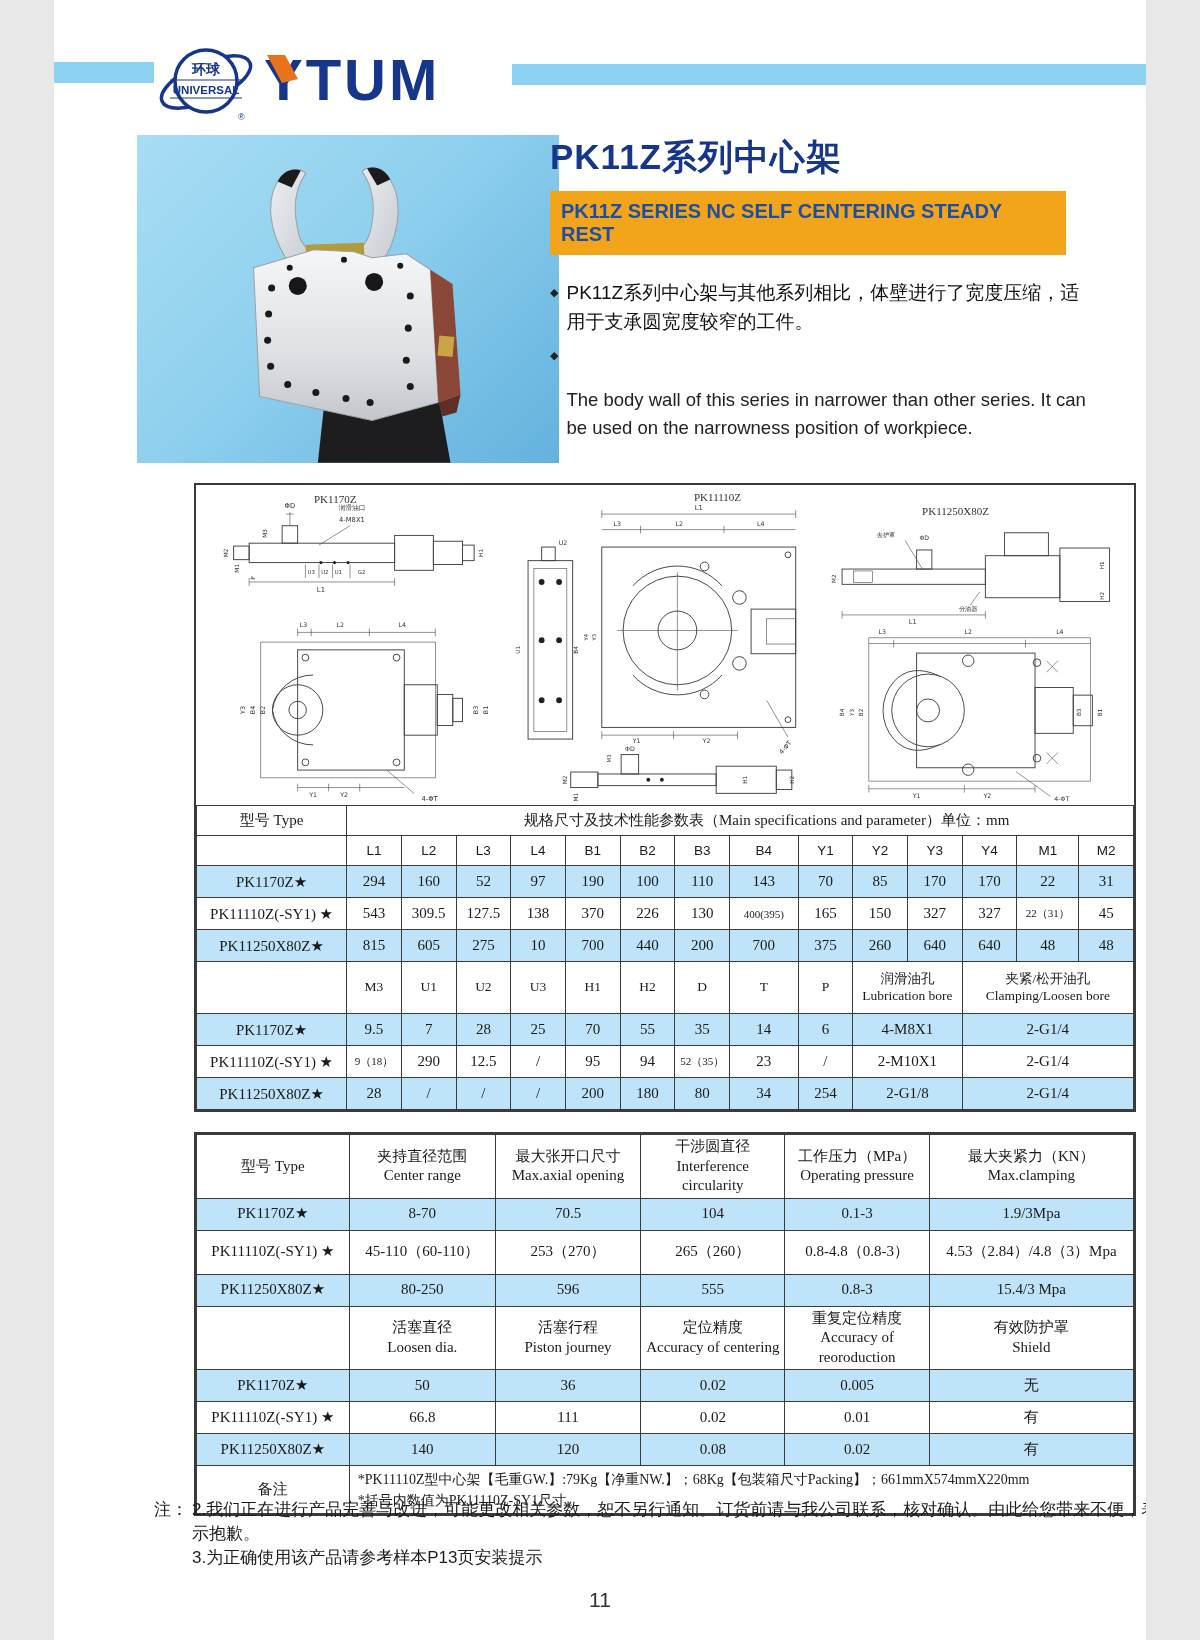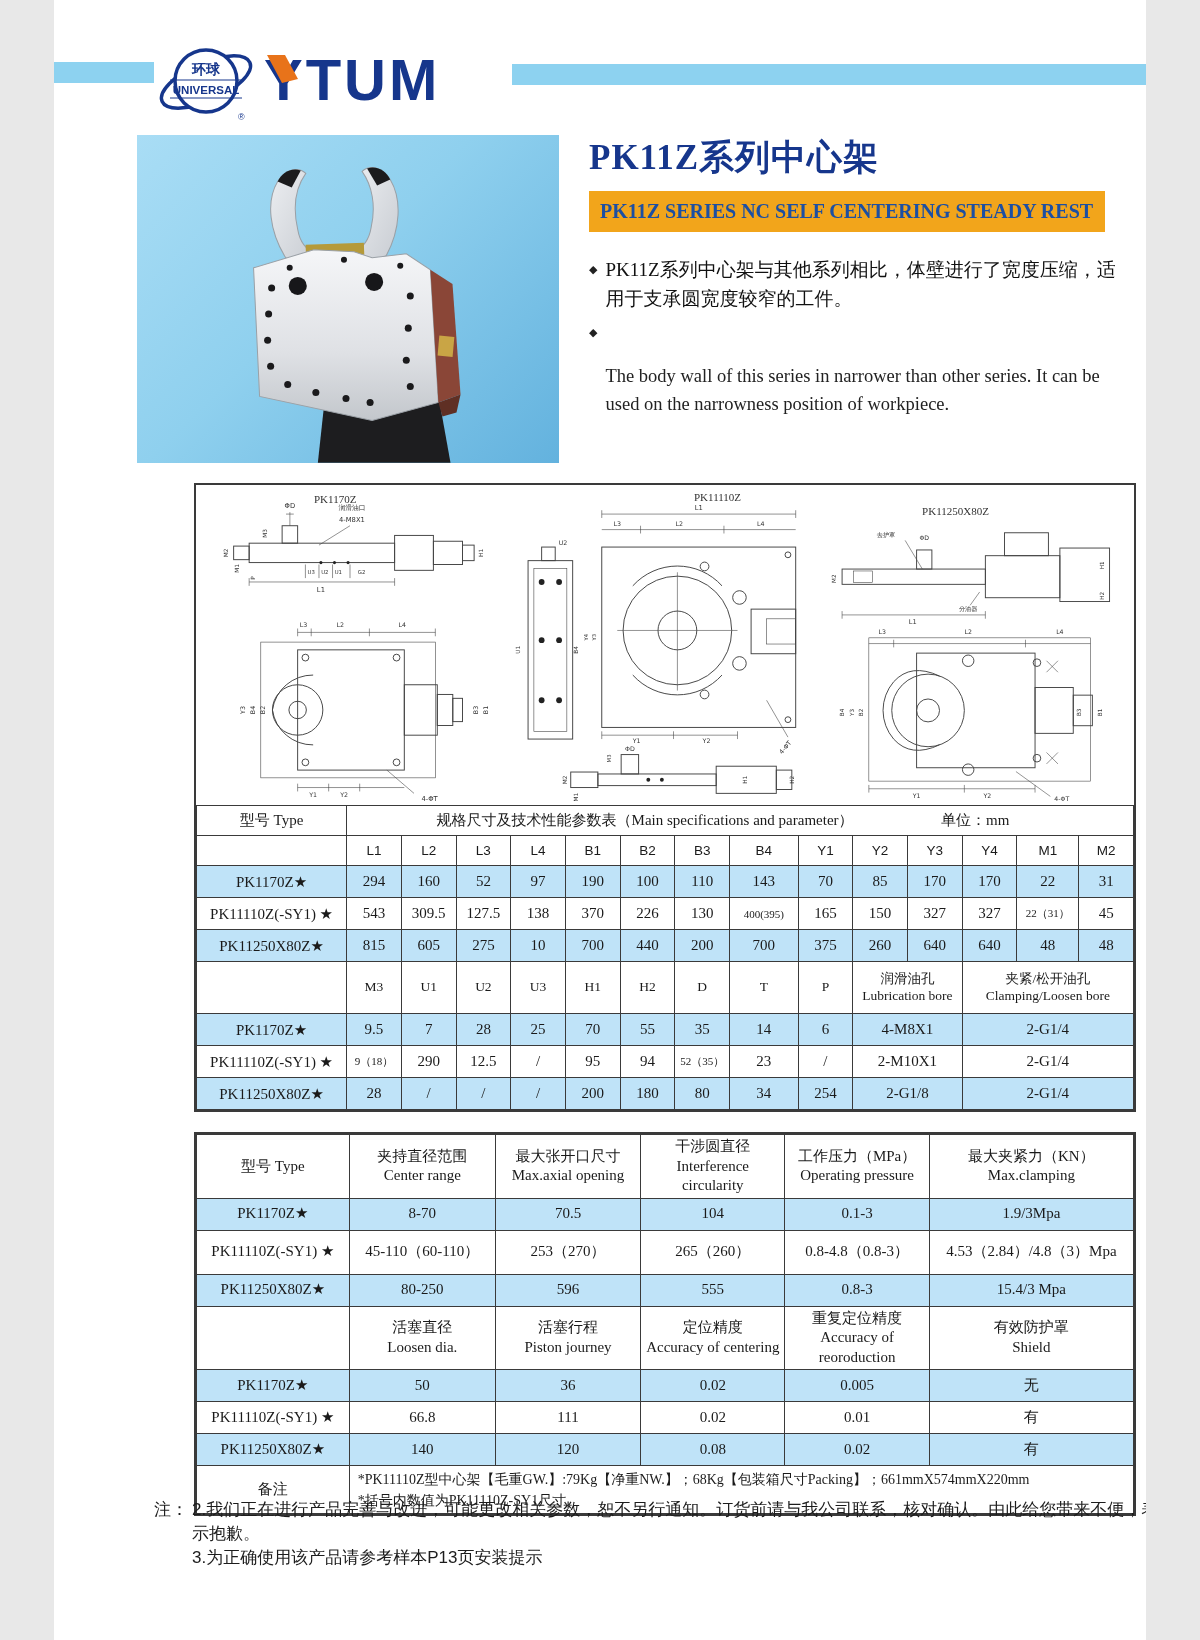--- a/index.html
+++ b/index.html
@@ -7,21 +7,21 @@
         font-family:"Liberation Sans",sans-serif;overflow:hidden;}
   
   .bar{position:absolute;height:21px;background:#8dd2f0;}
   .bar-left{left:0;top:62px;width:100px;}
   .bar-right{left:458px;top:64px;width:742px;}
   .logo-wrap{position:absolute;left:100px;top:36px;width:104px;height:96px;}
   .brand-wrap{position:absolute;left:210px;top:46px;width:240px;height:70px;}
   
   .product-photo{position:absolute;left:83px;top:135px;width:422px;height:328px;
      background:linear-gradient(135deg,#a9ddf5 0%,#8fd0ee 45%,#63b2de 100%);}
-  .hero-right{position:absolute;left:535px;top:134px;width:540px;font-family:Liberation Serif, serif;}
+  .hero-right{position:absolute;left:496px;top:134px;width:540px;}
   .hero-title{margin:0;font-size:35px;font-weight:bold;color:#16368c;letter-spacing:1px;}
   .banner{margin-top:10px;background:#f2a51b;color:#1c4fa3;font-weight:bold;
      font-size:20px;padding:9px 11px;width:494px;}
   .bullets{margin-top:24px;}
   .bullet{display:flex;margin-bottom:6px;}
   .bullet .dia{font-size:11px;color:#222;margin:7px 8px 0 0;flex:0 0 auto;}
   .bullet .txt{font-size:19px;color:#111;line-height:1.5;}
   .bullet .txt.en{font-size:18.5px;color:#222;margin-top:44px;}
   
   .spec-panel{position:absolute;left:140px;top:483px;width:938px;border:2px solid #3a3a3a;}
@@ -42,21 +42,21 @@
   .t1 td,.t1 th{border:1px solid #3a3a3a;padding:1px 2px;font-weight:normal;overflow:hidden;}
   .t1 tr{height:32px;}
   .t1 tr.cap{height:30px;}
   .t1 tr.cols{height:30px;}
   .t1 tr.cols th{font-family:"Liberation Sans",sans-serif;font-size:13.5px;}
   .t1 tr.sub{height:52px;}
   .t1 tr.sub th{font-family:"Liberation Serif",serif;font-size:13.5px;line-height:1.25;}
   .t1 .hl td{background:#bfe3f8;}
   .t1 td.sm{font-size:11px;margin-top:34px;}
   .capflex{display:flex;align-items:center;}
-  .capflex .c1{flex:1;text-align:center;}
+  .capflex .c1{flex:1;text-align:right;}
   .capflex .c2{width:190px;text-align:left;}
   .t2wrap{position:absolute;left:140px;top:1132px;width:938px;border:2px solid #3a3a3a;}
   .t2{font-family:"Liberation Serif",serif;font-size:15px;text-align:center;color:#1a1a1a;}
   .t2 td,.t2 th{border:1px solid #3a3a3a;padding:2px 4px;font-weight:normal;line-height:1.3;}
   .t2 tr{height:32px;}
   .t2 tr.hdr{height:50px;}
   .t2 tr.r2{height:44px;}
   .t2 tr.remark{height:48px;}
   .t2 .hl td{background:#bfe3f8;}
   .t2 .remtd{text-align:left;font-size:14px;padding-left:8px;line-height:1.5;}
@@ -663,13 +663,14 @@
   </div>
 
   <div class="notes">
     <span class="prefix">注：</span>
     <div>
       <div>2.我们正在进行产品完善与改进，可能更改相关参数，恕不另行通知。订货前请与我公司联系，核对确认。由此给您带来不便，表示抱歉。</div>
       <div>3.为正确使用该产品请参考样本P13页安装提示</div>
     </div>
   </div>
 
+  <div class="pagenum">11</div>
 </div>
 
 </body></html>

